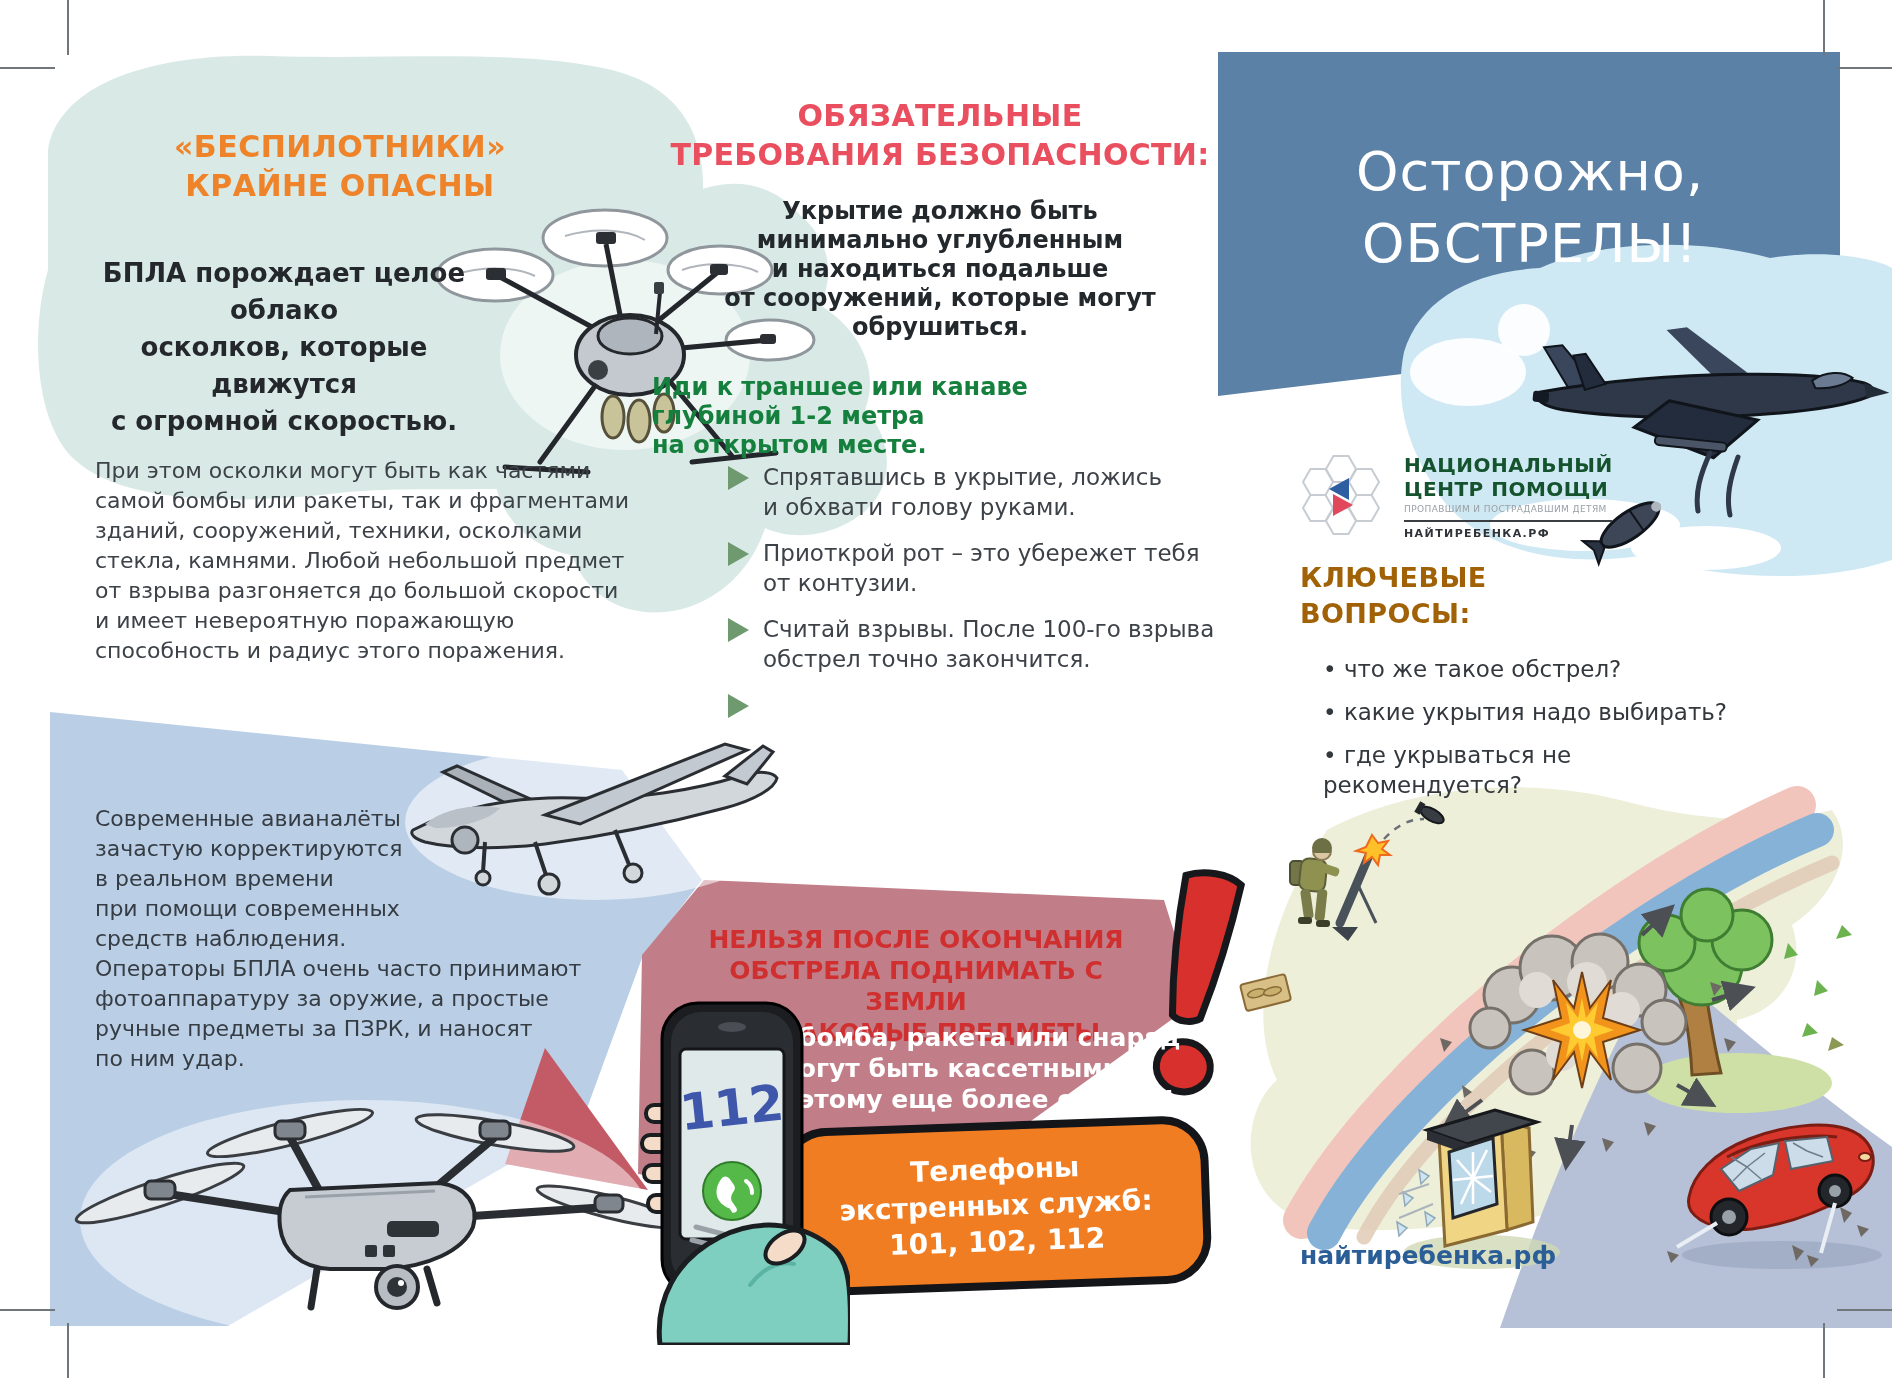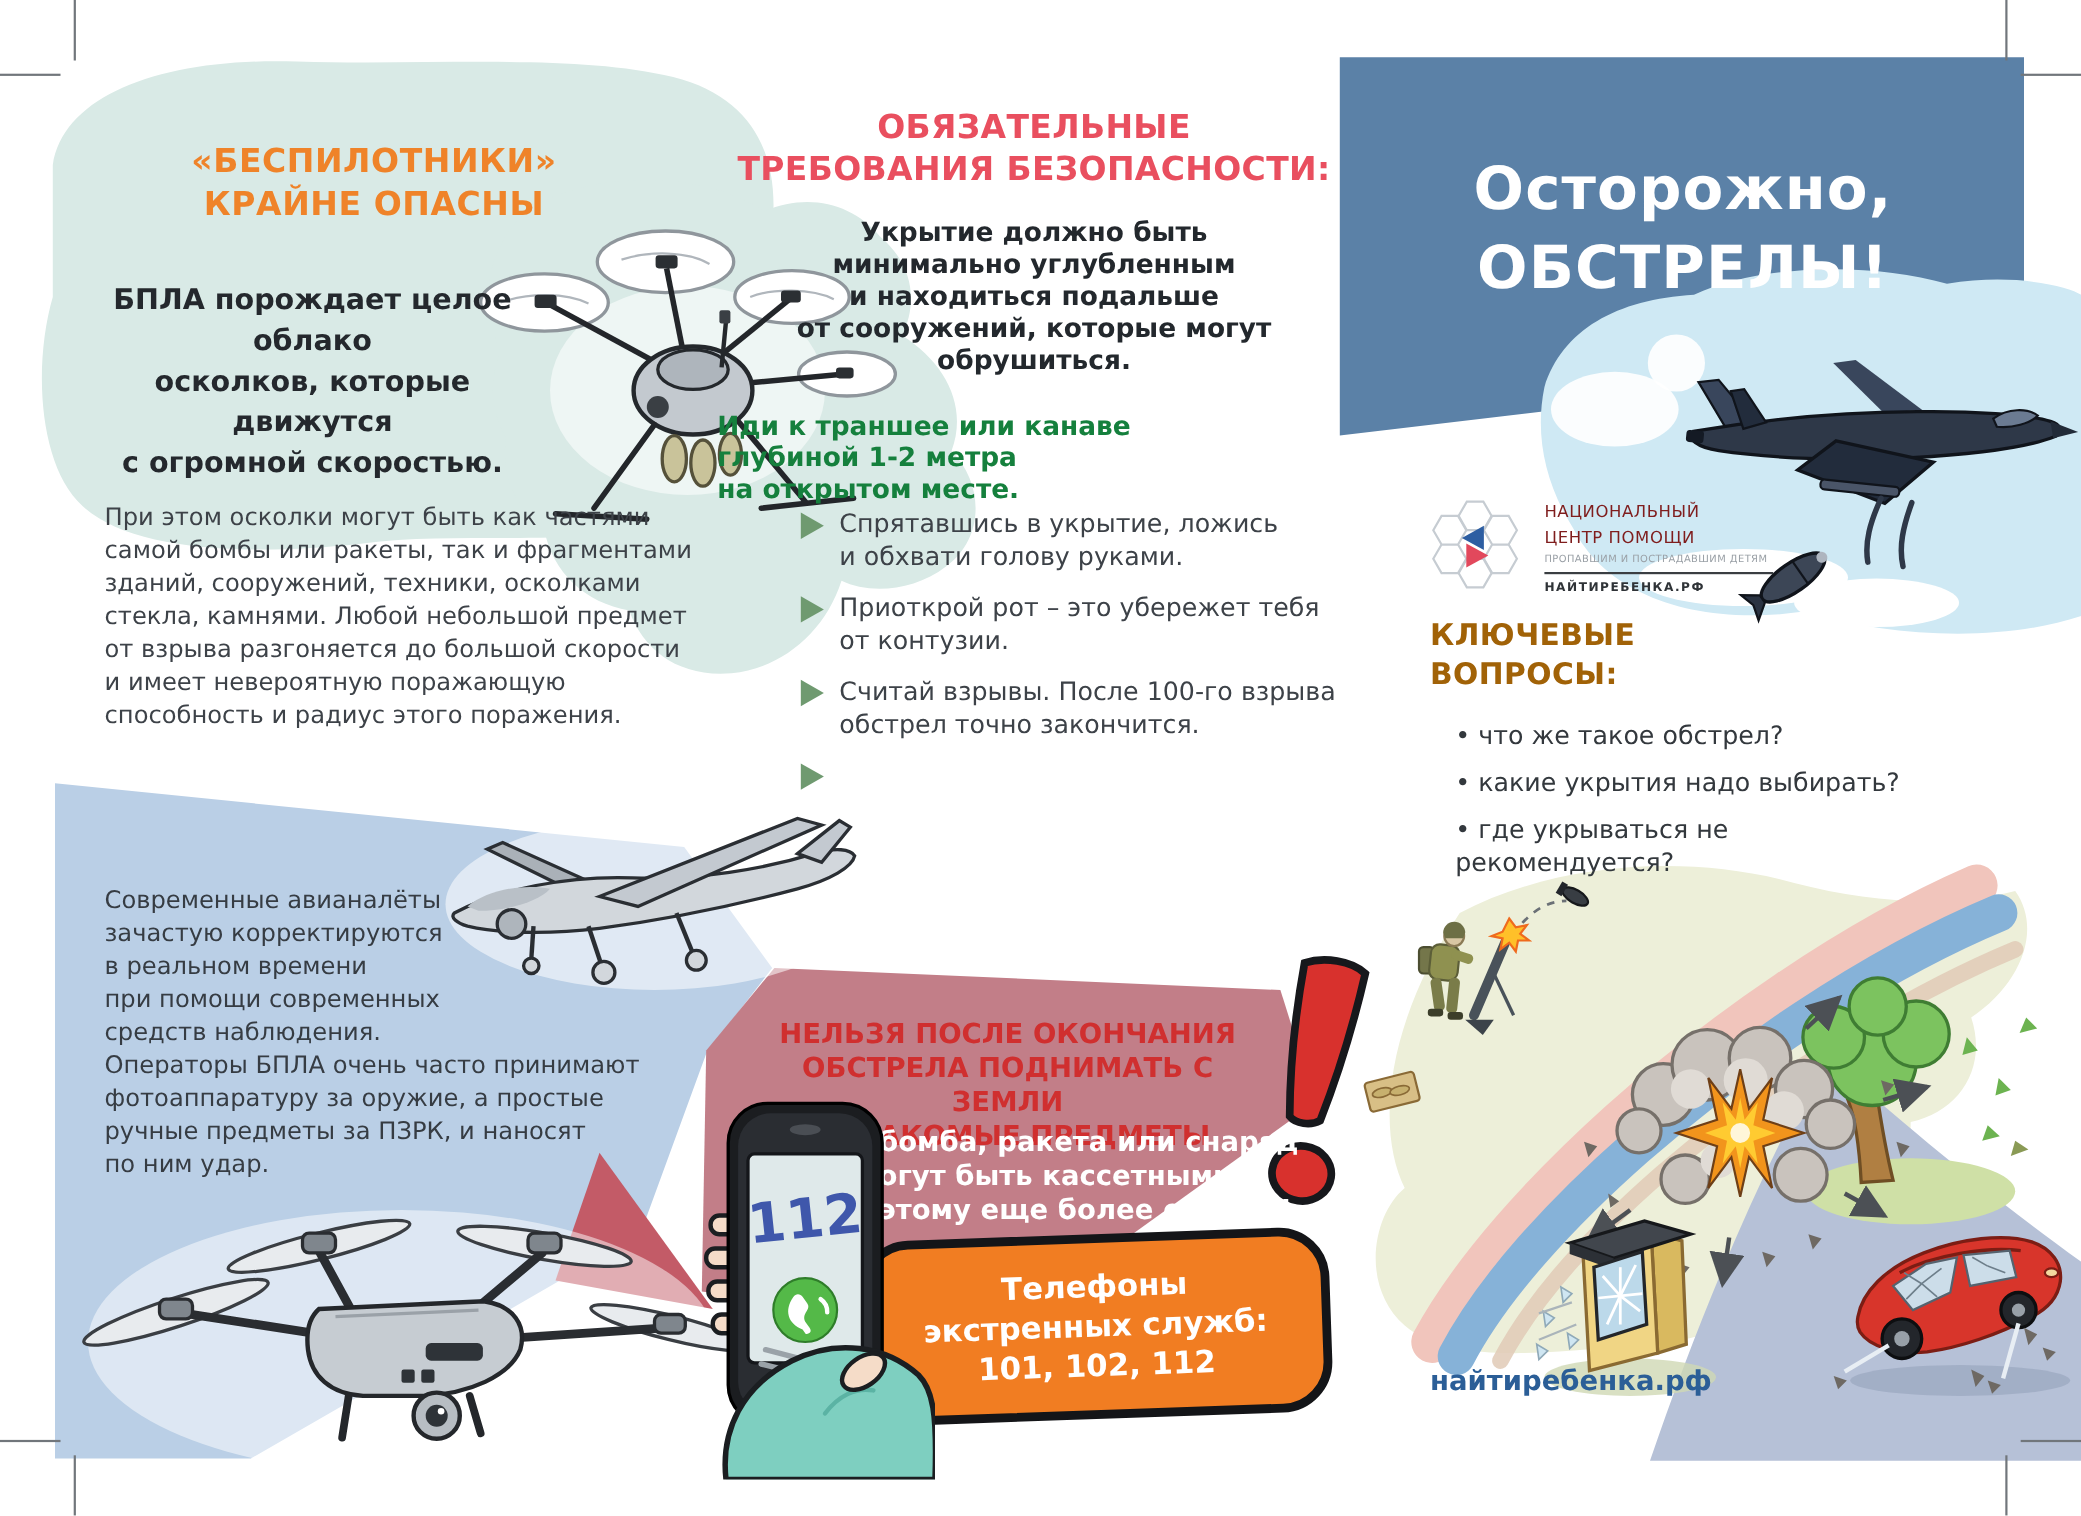--- a/index.html
+++ b/index.html
@@ -34,24 +34,24 @@
   .m-warning{left:693px;top:924px;width:446px;text-align:center;font-weight:bold;
              font-size:25px;line-height:31px;color:#d02f2f;}
   .m-cassette{left:693px;top:1022px;width:524px;text-align:center;font-weight:bold;
               font-size:25px;line-height:31px;color:#ffffff;}
   .orange-box{left:782px;top:1122px;width:412px;height:152px;background:#f17d22;
               border:8px solid #141518;border-radius:46px;transform:rotate(-2deg);
               display:flex;align-items:center;justify-content:center;z-index:3;}
   .orange-box .bt{font-weight:bold;font-size:28px;line-height:36px;color:#fff;text-align:center;}
 
   
-  .r-title{left:1253px;top:136px;width:554px;text-align:center;font-weight:bold;
+  .r-title{left:1253px;top:136px;width:554px;text-align:center;font-weight:normal;
            font-size:54px;line-height:72px;color:#ffffff;letter-spacing:1px;z-index:4;}
   .logo-row{left:1296px;top:448px;display:flex;align-items:center;gap:16px;z-index:4;}
-  .logo-text .l1{font-weight:normal;font-size:15px;line-height:24px;color:#7f1d1d;letter-spacing:.5px;}
+  .logo-text .l1{font-weight:bold;font-size:20px;line-height:24px;color:#14532d;letter-spacing:.5px;}
   .logo-text .l3{font-size:9px;color:#9aa0a6;letter-spacing:.4px;margin-top:3px;}
   .logo-text .rule{width:208px;height:2px;background:#3a3e42;margin:6px 0 5px;}
   .logo-text .l4{font-weight:bold;font-size:11px;color:#2f3337;letter-spacing:1.4px;}
   .r-key{left:1300px;top:560px;width:320px;font-weight:bold;font-size:27px;line-height:36px;
          color:#a16207;letter-spacing:.4px;}
   .r-questions{left:1300px;top:654px;width:440px;margin-left:23px;}
   .r-q{font-size:23px;line-height:30px;color:#33383d;margin-bottom:13px;}
   .r-site{left:1300px;top:1241px;font-weight:bold;font-size:25px;color:#2b5e97;z-index:4;}
 
   .txt{z-index:4;}

